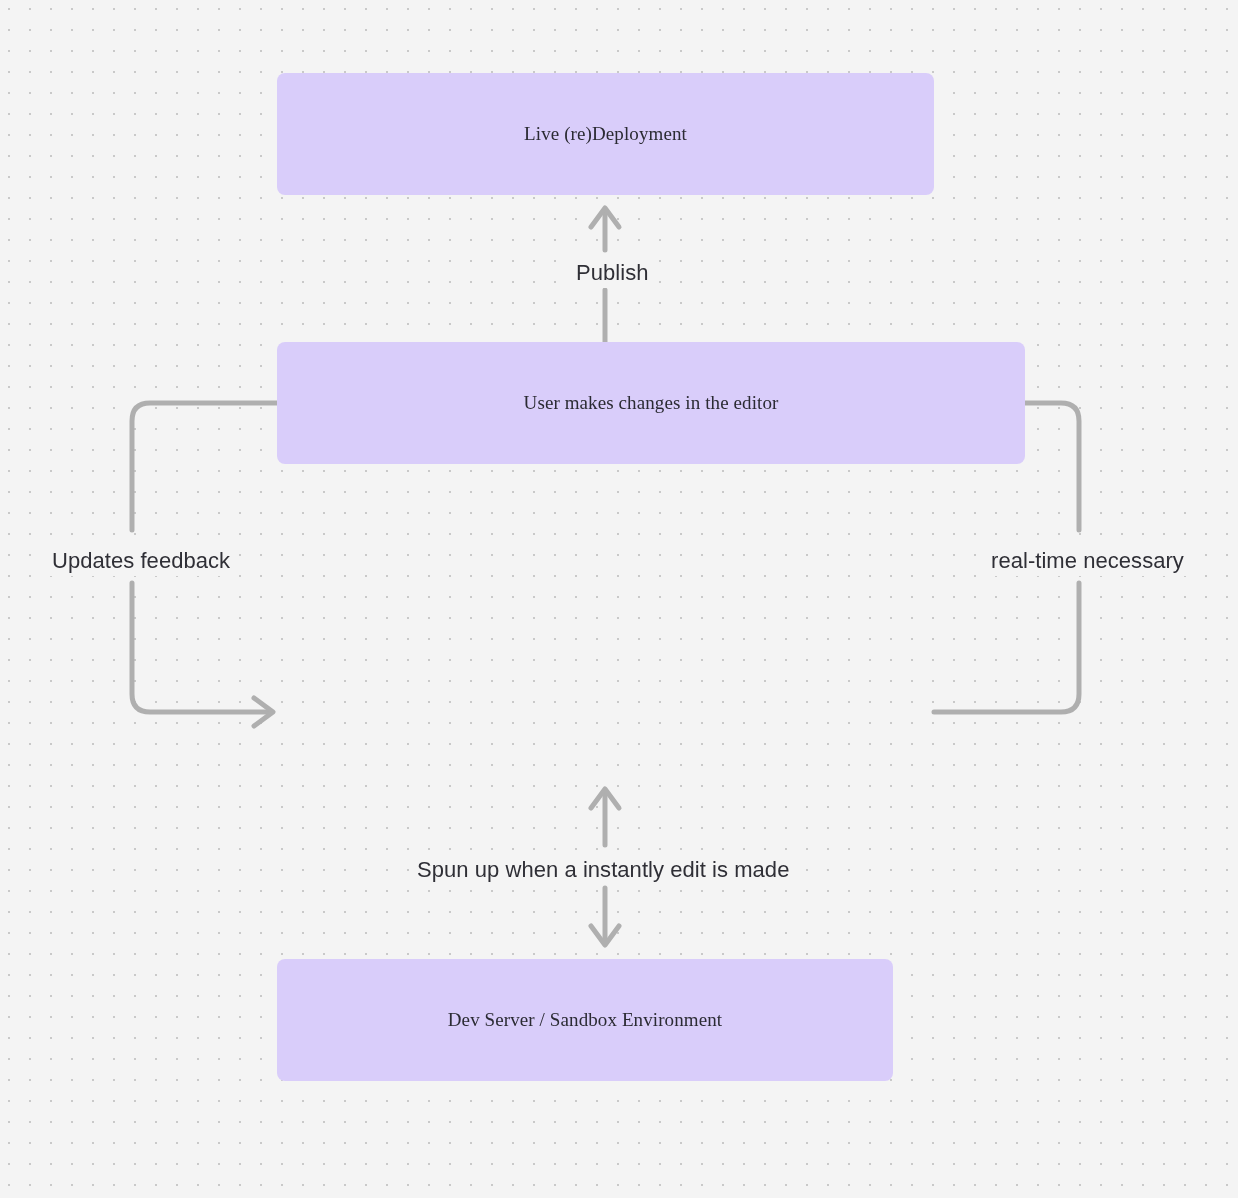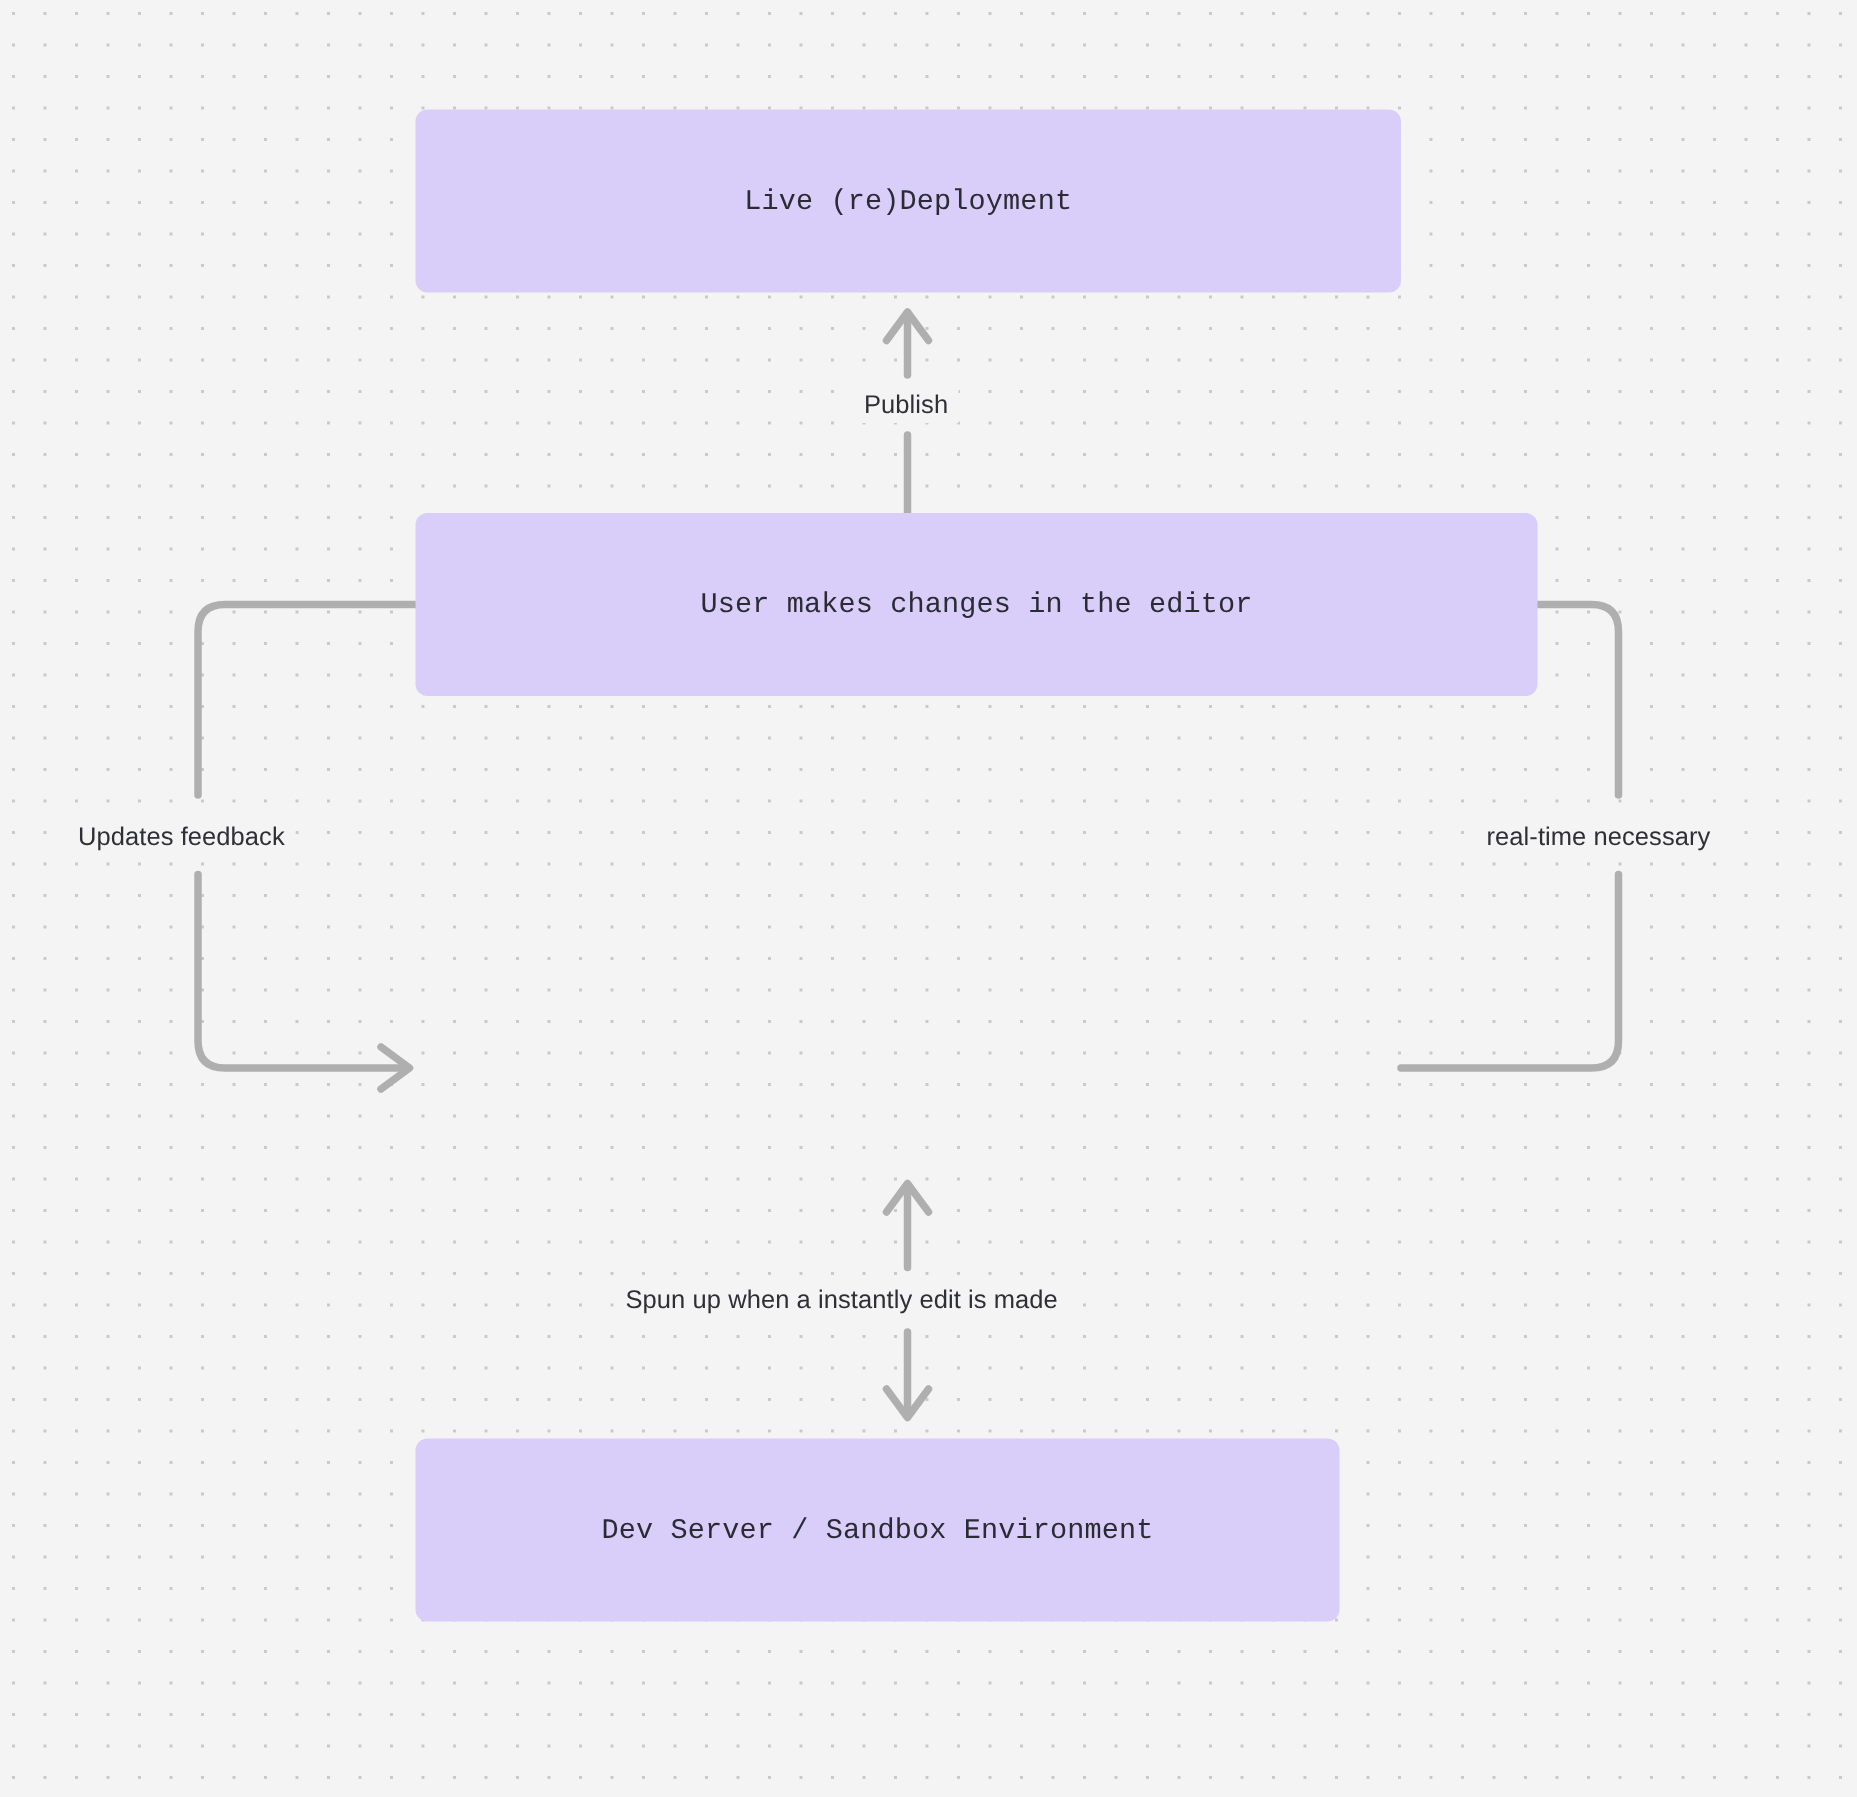--- a/index.html
+++ b/index.html
@@ -39,35 +39,35 @@
     border-radius: 8px;
     display: flex;
     align-items: center;
     justify-content: center;
     box-sizing: border-box;
   }
 
   .node-label {
     font-size: 19px;
     color: #2B2B33;
-    font-family: Liberation Mono, monospace;
+    font-family: Liberation Serif, serif;
     letter-spacing: 0.1px;
     text-align: center;
     line-height: 1.3;
     user-select: none;
   }
 
   .node-live       { left: 277px; top: 73px;  width: 657px; height: 122px; }
   .node-editor     { left: 277px; top: 342px; width: 748px; height: 122px; }
   .node-preview    { left: 277px; top: 651px; width: 657px; height: 122px; }
   .node-devserver  { left: 277px; top: 959px; width: 616px; height: 122px; }
 
   .edge-label {
     position: absolute;
-    font-size: 17px;
+    font-size: 22px;
     color: #2F2F36;
     font-family: "Liberation Sans", sans-serif;
     white-space: nowrap;
     background-color: #F4F4F4;
     padding: 2px 7px;
     user-select: none;
     letter-spacing: 0.05px;
   }
 
   .label-publish   { left: 569px; top: 258px; }

